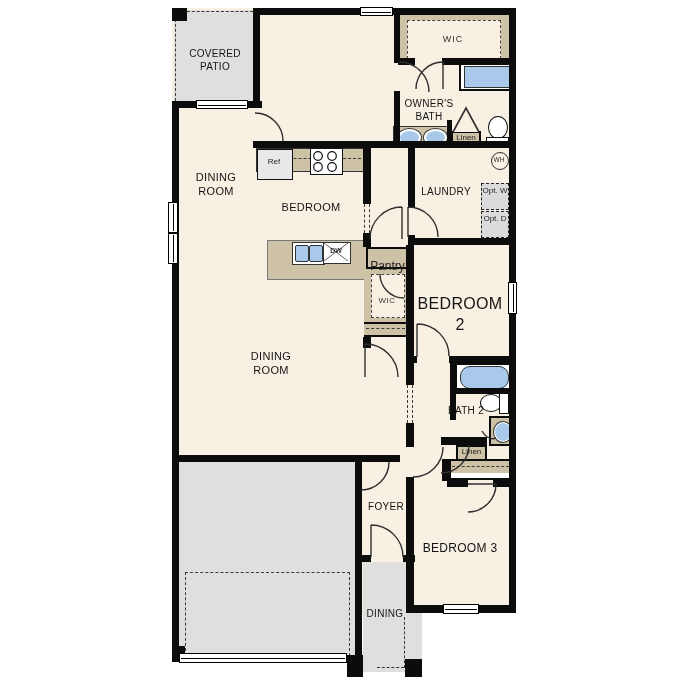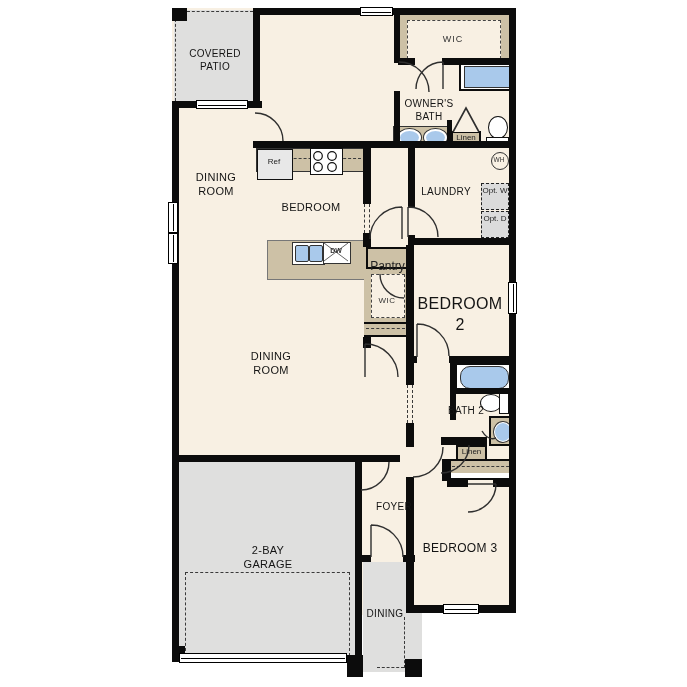--- a/index.html
+++ b/index.html
@@ -172,23 +172,22 @@
   <div class="sm" style="left:407px;top:35px;width:92px;font-size:9px;letter-spacing:1px;color:#333;">WIC</div>
   <div class="lbl" style="left:397px;top:97px;width:64px;font-size:10px;">OWNER'S BATH</div>
   <div class="lbl" style="left:185px;top:170px;width:62px;font-size:11px;">DINING ROOM</div>
   <div class="lbl" style="left:275px;top:200px;width:72px;font-size:11px;">BEDROOM</div>
   <div class="lbl" style="left:410px;top:185px;width:72px;font-size:10px;">LAUNDRY</div>
   <div class="lbl" style="left:240px;top:349px;width:62px;font-size:11px;">DINING ROOM</div>
   <div class="lbl" style="left:413px;top:294px;width:94px;font-size:16px;">BEDROOM 2</div>
   <div class="sm" style="left:371px;top:297px;width:32px;font-size:8px;letter-spacing:.5px;color:#333;">WIC</div>
   <div class="lbl" style="left:447px;top:404px;width:38px;font-size:10px;text-align:center;">BATH 2</div>
   <div class="lbl" style="left:412px;top:541px;width:96px;font-size:12px;">BEDROOM 3</div>
-  <div class="lbl" style="left:363px;top:500px;width:46px;font-size:10px;margin-left:8px;">FOYER</div>
+  <div class="lbl" style="left:363px;top:500px;width:46px;font-size:10px;">FOYER</div>
   <div class="lbl" style="left:362px;top:607px;width:46px;font-size:10px;">DINING</div>
-  <div class="lbl" style="left:232px;top:543px;width:72px;font-size:11px;">2-BAY GARAGE</div>
 
   <div class="sm" style="left:258px;top:158px;width:32px;font-size:8px;">Ref</div>
   <div class="sm" style="left:324px;top:247px;width:24px;font-size:7px;font-weight:bold;color:#333;">DW</div>
   <div class="sm" style="left:366px;top:260px;width:43px;font-size:12px;">Pantry</div>
   <div class="sm" style="left:451px;top:134px;width:30px;font-size:8px;">Linen</div>
   <div class="sm" style="left:456px;top:448px;width:31px;font-size:8px;">Linen</div>
   <div class="sm" style="left:491px;top:156px;width:16px;font-size:6.5px;color:#333;">WH</div>
   <div class="sm" style="left:481px;top:186px;width:28px;font-size:8px;line-height:1.25;">Opt. W</div>
   <div class="sm" style="left:481px;top:214px;width:28px;font-size:8px;line-height:1.25;">Opt. D</div>
 

